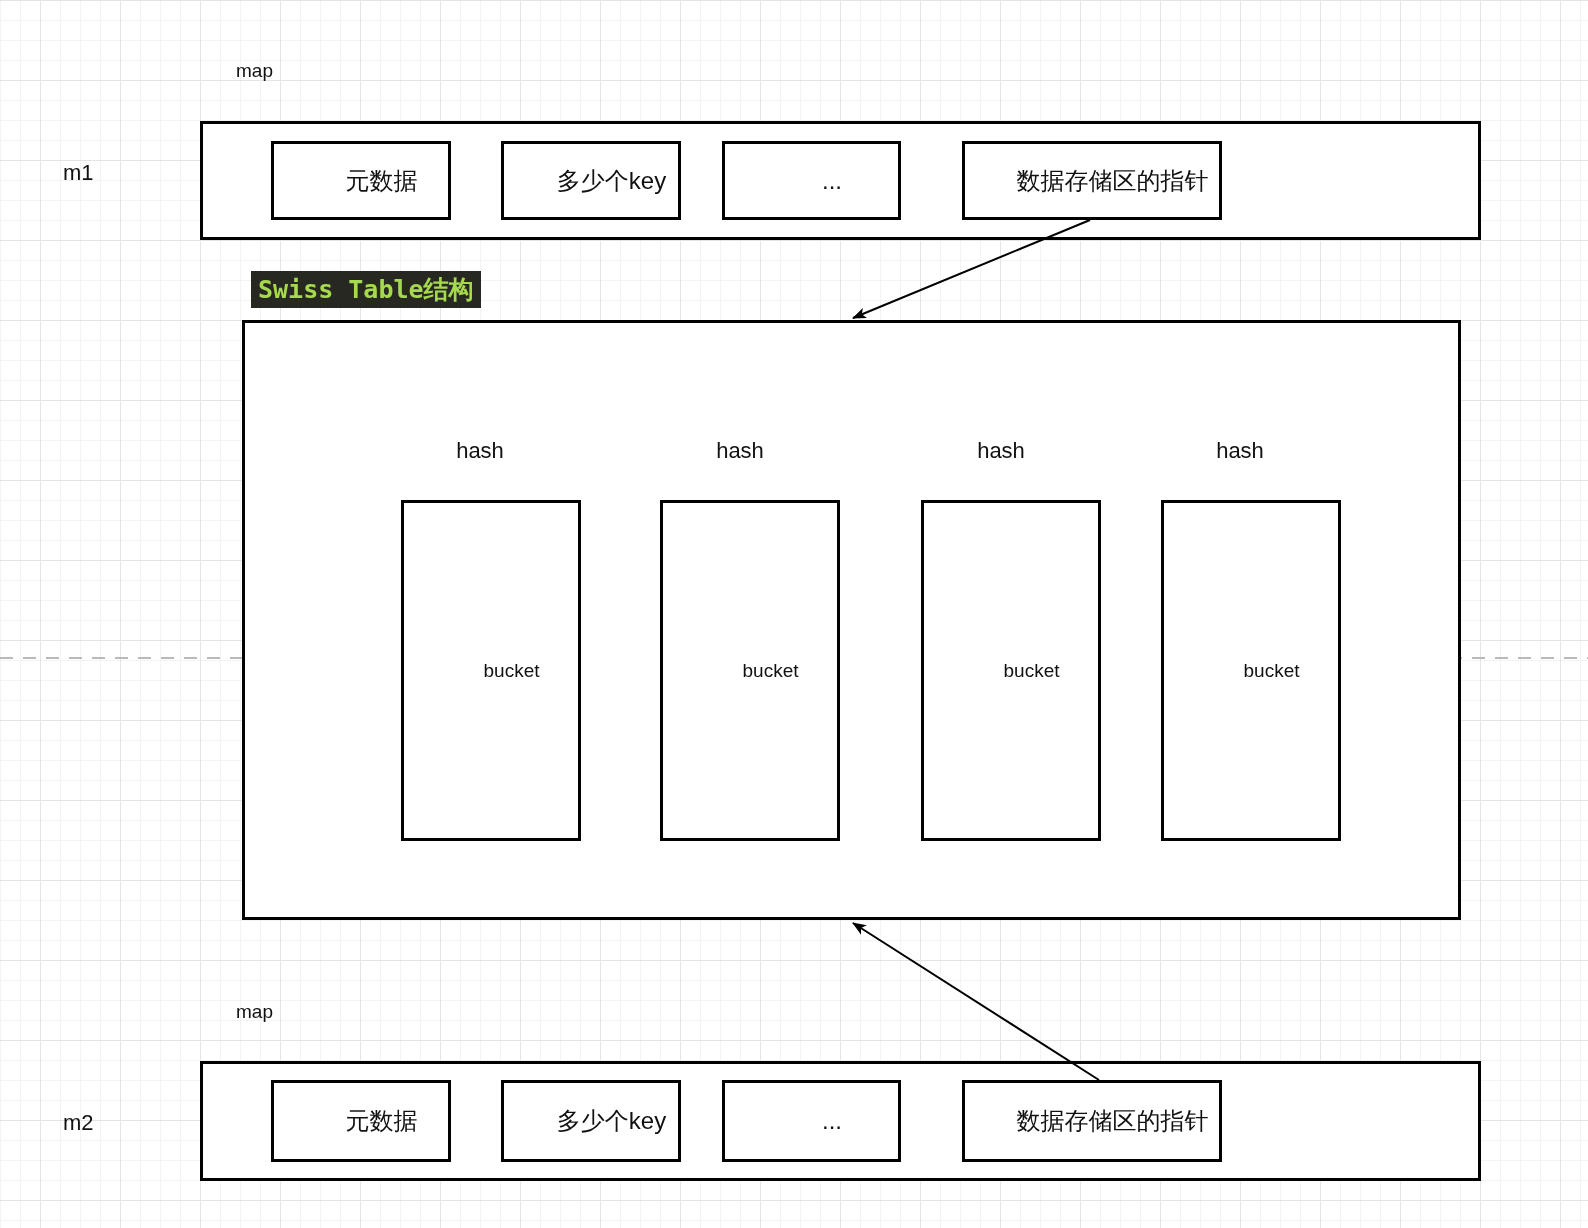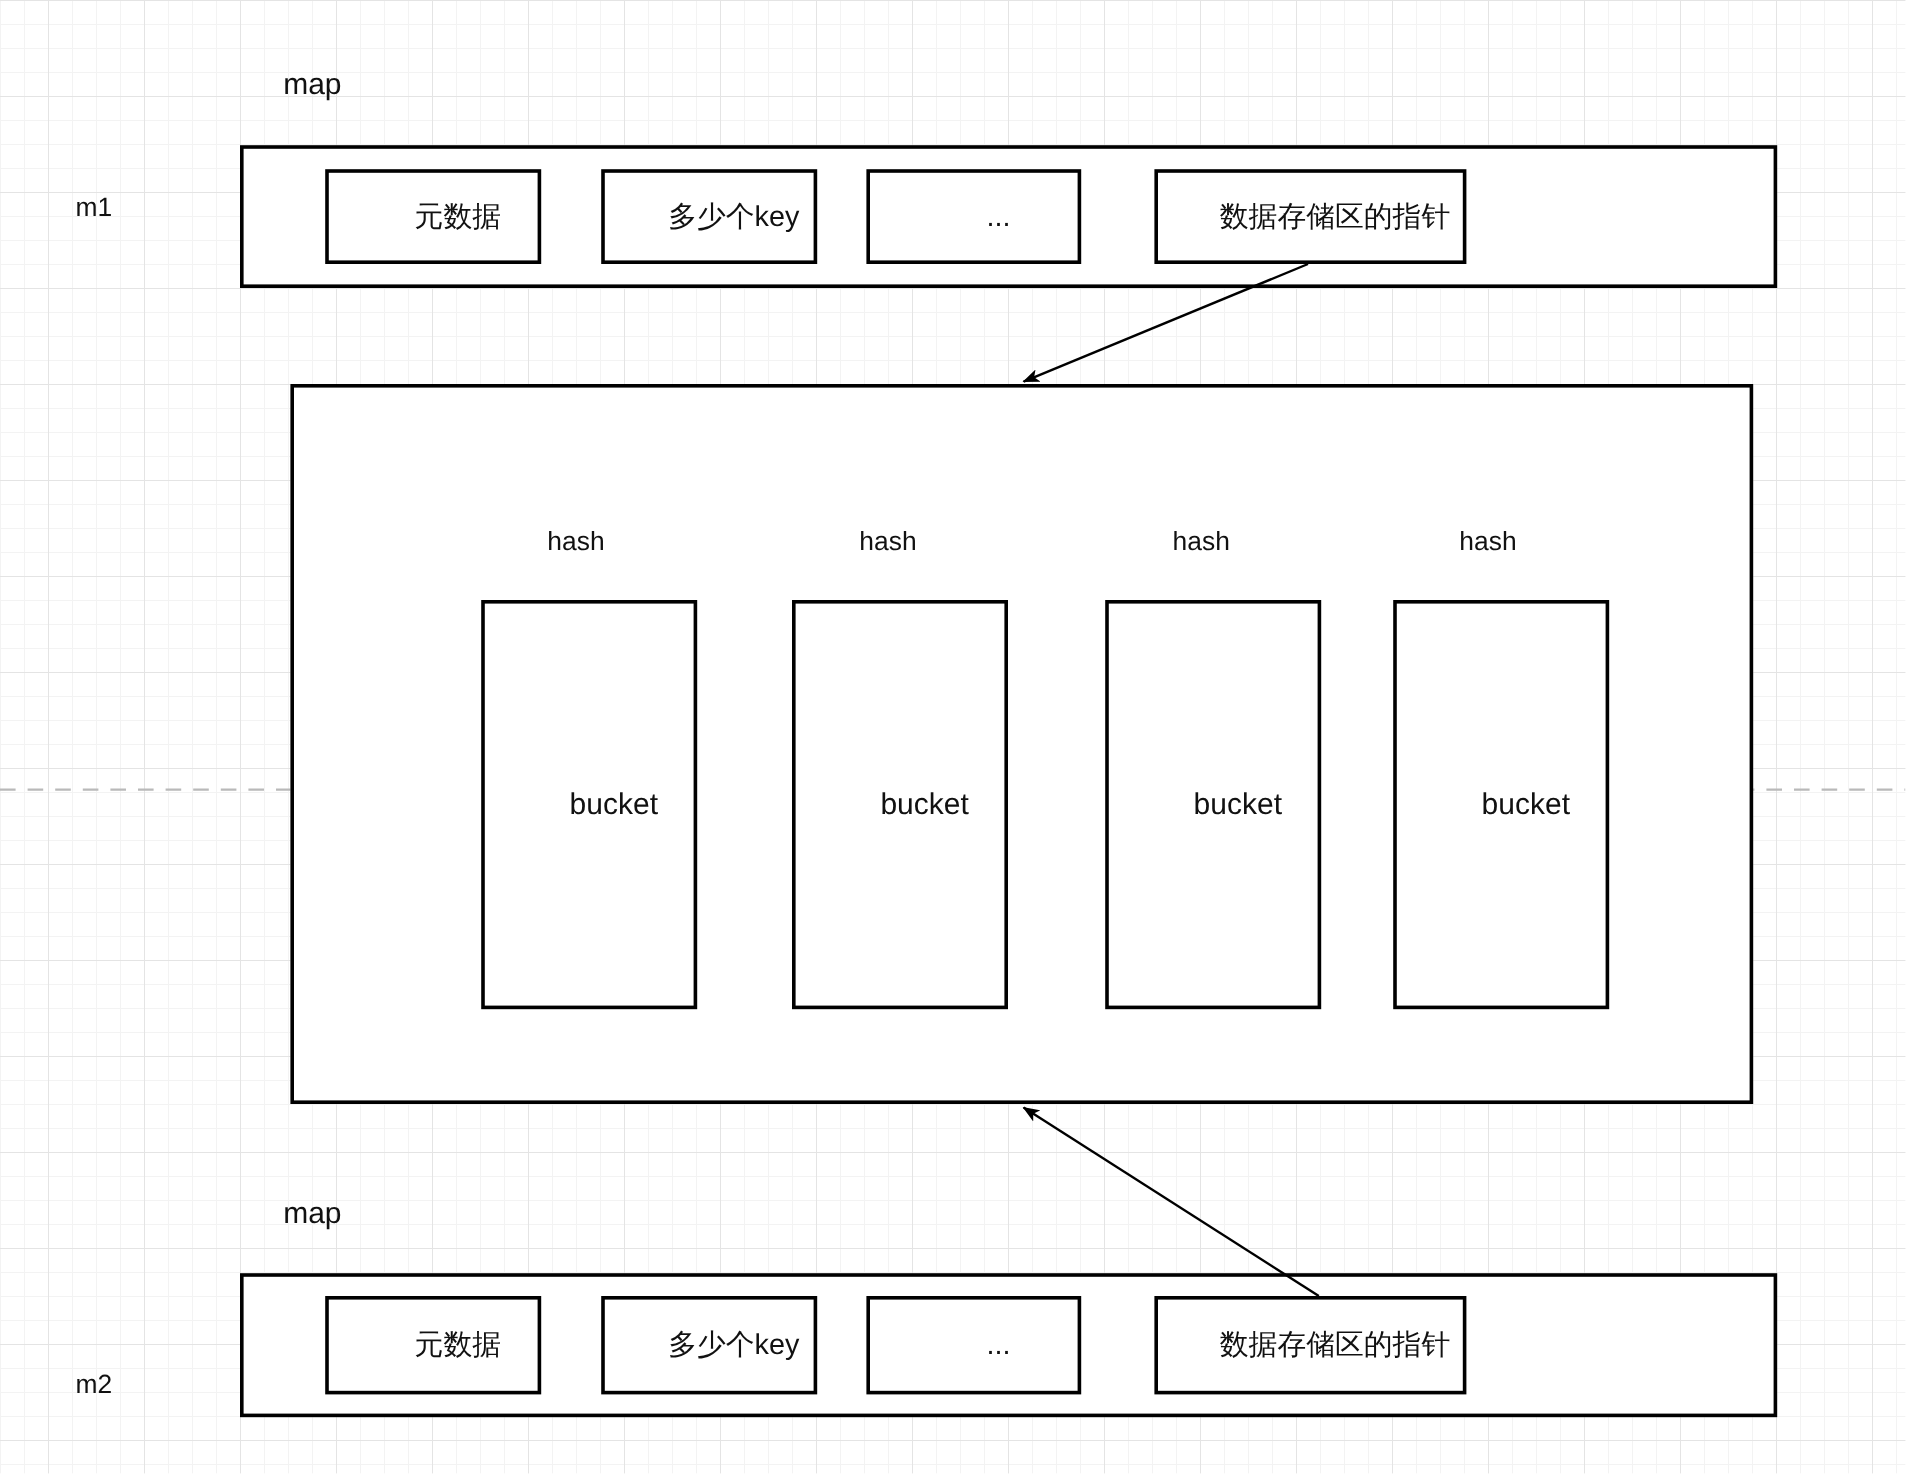--- a/index.html
+++ b/index.html
@@ -19,21 +19,21 @@
     background-position:40px 0,0 0,0 0,0 0;
   }
   .abs{position:absolute;box-sizing:border-box;}
   .shape{
     border:3px solid #000;background:#fff;
     display:flex;align-items:center;justify-content:center;padding-left:41px;
   }
   .label{white-space:nowrap;}
   .free-label{position:absolute;white-space:nowrap;}
   .t22{font-size:22px;line-height:26px;}
-  .t23{font-size:25px;line-height:27px;}
+  .t23{font-size:19px;line-height:27px;}
   .t24{font-size:24px;line-height:28px;}
   .badge{
     position:absolute;display:flex;align-items:center;justify-content:center;
     font-family:"DejaVu Sans Mono", monospace;
     font-weight:bold;font-size:25px;
     padding:0 7px;height:37px;white-space:nowrap;
   }
   svg.overlay{position:absolute;left:0;top:0;pointer-events:none;}
   .uline{pointer-events:none;}
 </style>
@@ -41,20 +41,21 @@
 <body>
 
 <div class="canvas">
 
   <svg class="overlay" width="1588" height="1228" style="z-index:1">
     <line class="uline" x1="0" y1="658" x2="1588" y2="658" stroke="#b9b9b9" stroke-width="2" stroke-dasharray="13 10"></line>
   </svg>
 
   <div class="abs shape" style="left:242px;top:320px;width:1219px;height:600px;z-index:2"></div>
 
+  <div class="badge" style="left:251px;top:271px;z-index:3;background:#272822;color:#a6d94c;">Swiss Table结构</div>
 
   <div class="free-label t22" style="left:420px;top:438px;width:120px;text-align:center;z-index:3">hash</div>
   <div class="free-label t22" style="left:680px;top:438px;width:120px;text-align:center;z-index:3">hash</div>
   <div class="free-label t22" style="left:941px;top:438px;width:120px;text-align:center;z-index:3">hash</div>
   <div class="free-label t22" style="left:1180px;top:438px;width:120px;text-align:center;z-index:3">hash</div>
 
   <div class="abs shape t23" style="left:401px;top:500px;width:180px;height:341px;z-index:3">
     <span class="label">bucket</span>
   </div>
   <div class="abs shape t23" style="left:660px;top:500px;width:180px;height:341px;z-index:3">
@@ -81,21 +82,21 @@
   </div>
   <div class="abs shape t24" style="left:722px;top:141px;width:179px;height:79px;z-index:5">
     <span class="label">...</span>
   </div>
   <div class="abs shape t24" style="left:962px;top:141px;width:260px;height:79px;z-index:5">
     <span class="label">数据存储区的指针</span>
   </div>
 
   <div class="free-label t23" style="left:236px;top:998px;z-index:4">map</div>
 
-  <div class="free-label t22" style="left:63px;top:1141px;z-index:4">m2</div>
+  <div class="free-label t22" style="left:63px;top:1110px;z-index:4">m2</div>
 
   <div class="abs shape" style="left:200px;top:1061px;width:1281px;height:120px;z-index:4"></div>
 
   <div class="abs shape t24" style="left:271px;top:1080px;width:180px;height:82px;z-index:5">
     <span class="label">元数据</span>
   </div>
   <div class="abs shape t24" style="left:501px;top:1080px;width:180px;height:82px;z-index:5">
     <span class="label">多少个key</span>
   </div>
   <div class="abs shape t24" style="left:722px;top:1080px;width:179px;height:82px;z-index:5">

